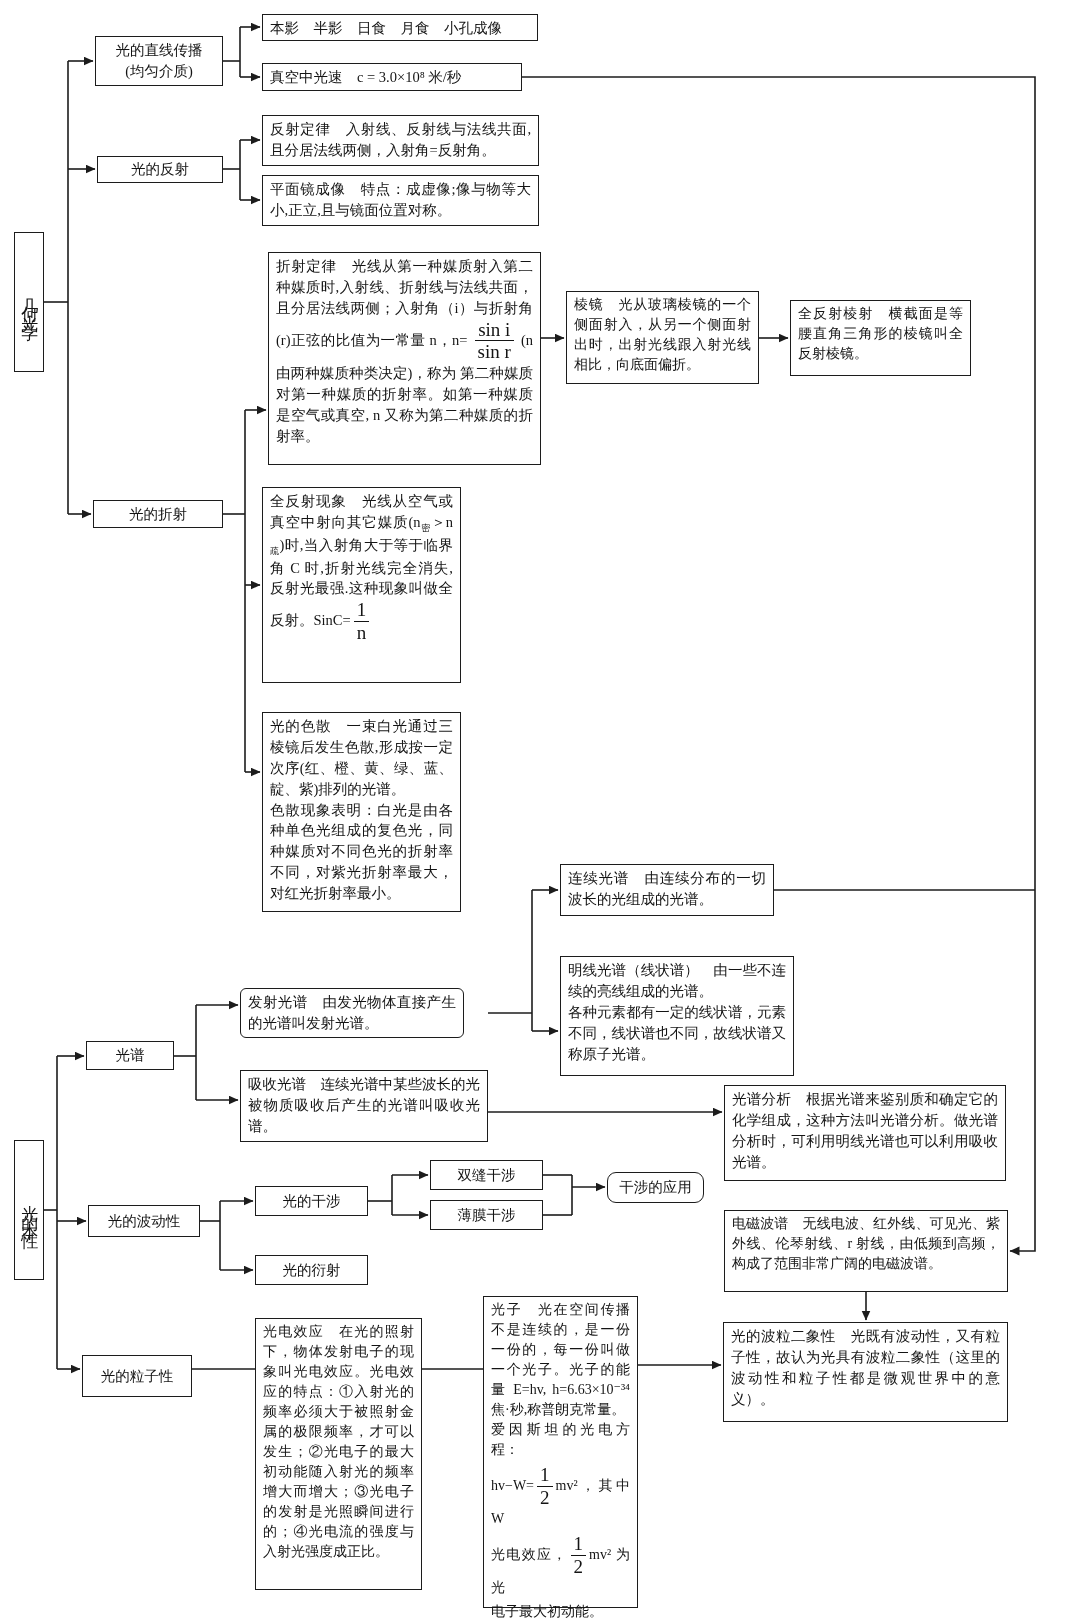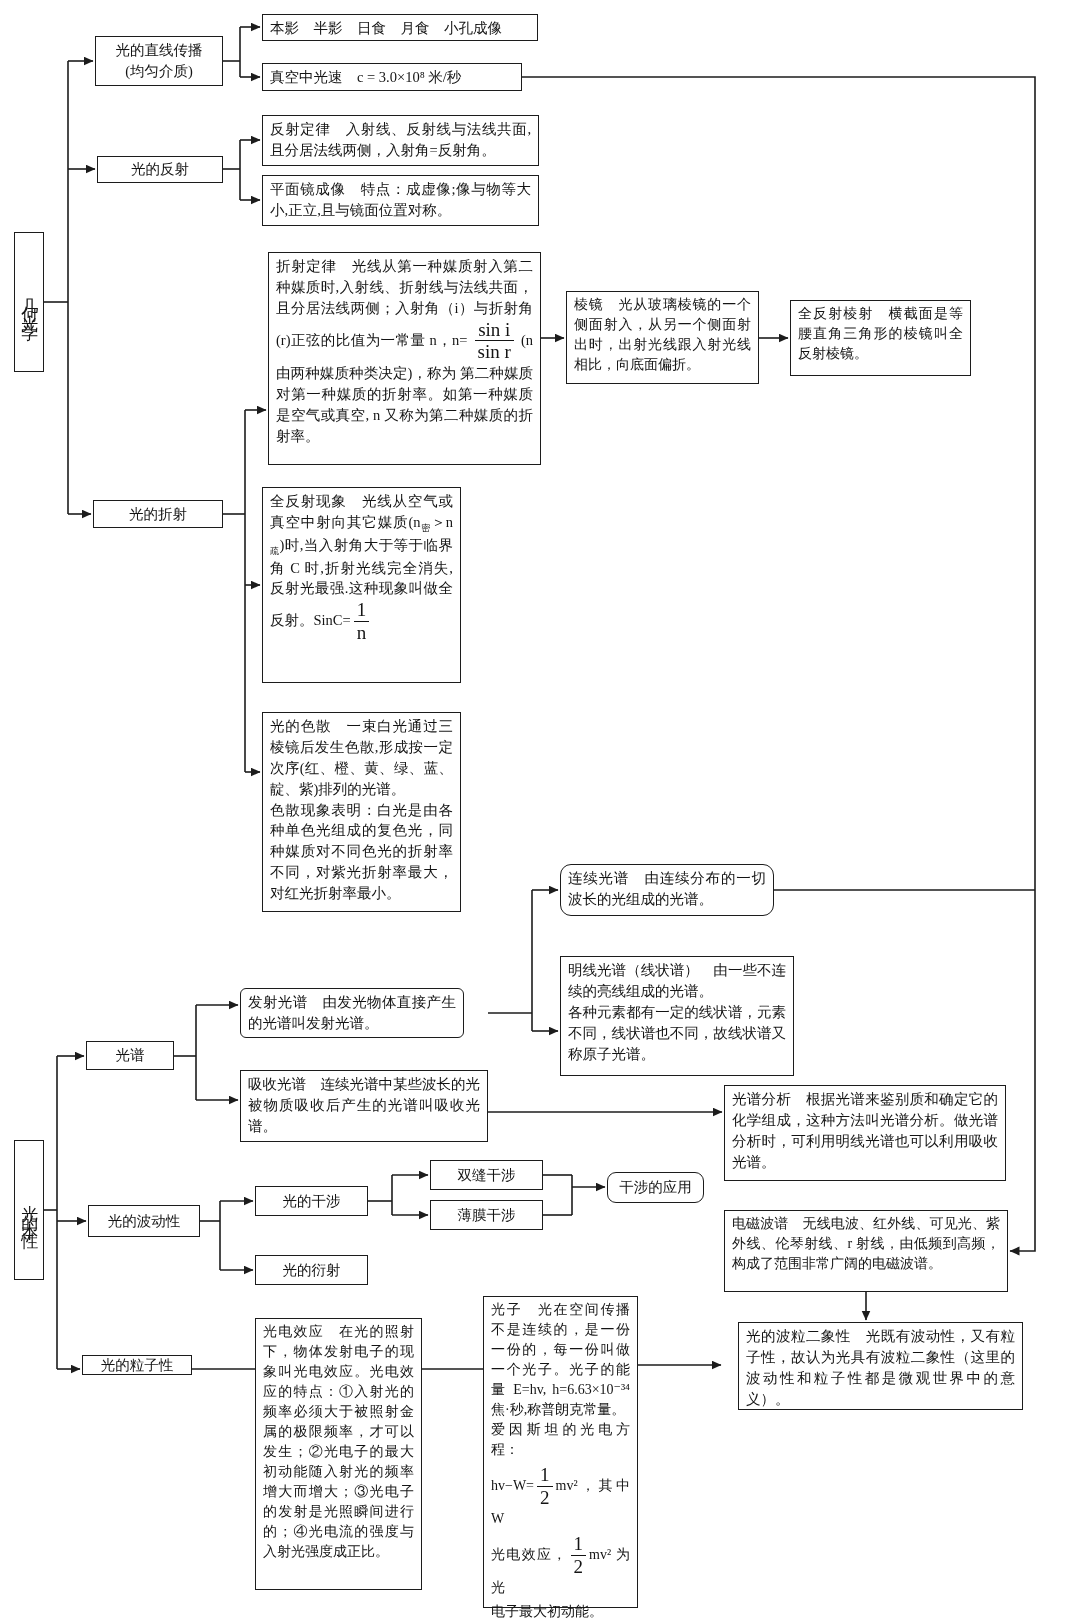--- a/index.html
+++ b/index.html
@@ -145,21 +145,21 @@
   </div>
 
   <div class="box vroot" style="left:14px;top:1140px;width:30px;height:140px;">光的本性</div>
 
   <div class="box center" style="left:86px;top:1041px;width:88px;height:29px;">光谱</div>
 
   <div class="box" style="left:240px;top:988px;width:224px;height:50px;border-radius:6px;">发射光谱　由发光物体直接产生的光谱叫发射光谱。</div>
 
   <div class="box" style="left:240px;top:1070px;width:248px;height:72px;">吸收光谱　连续光谱中某些波长的光被物质吸收后产生的光谱叫吸收光谱。</div>
 
-  <div class="box" style="left:560px;top:864px;width:214px;height:52px;border-radius:11px;">连续光谱　由连续分布的一切波长的光组成的光谱。</div>
+  <div class="box" style="left:560px;top:864px;width:214px;height:52px;">连续光谱　由连续分布的一切波长的光组成的光谱。</div>
 
   <div class="box" style="left:560px;top:956px;width:234px;height:120px;">
     <p>明线光谱（线状谱）　由一些不连续的亮线组成的光谱。</p>
     <p class="p2">各种元素都有一定的线状谱，元素不同，线状谱也不同，故线状谱又称原子光谱。</p>
   </div>
 
   <div class="box" style="left:724px;top:1085px;width:282px;height:96px;">光谱分析　根据光谱来鉴别质和确定它的化学组成，这种方法叫光谱分析。做光谱分析时，可利用明线光谱也可以利用吸收光谱。</div>
 
   <div class="box dense" style="left:724px;top:1210px;width:284px;height:82px;">电磁波谱　无线电波、红外线、可见光、紫外线、伦琴射线、r 射线，由低频到高频，构成了范围非常广阔的电磁波谱。</div>
 
@@ -168,31 +168,31 @@
   <div class="box center" style="left:255px;top:1186px;width:113px;height:30px;">光的干涉</div>
 
   <div class="box center" style="left:430px;top:1160px;width:113px;height:30px;">双缝干涉</div>
 
   <div class="box center" style="left:430px;top:1200px;width:113px;height:30px;">薄膜干涉</div>
 
   <div class="box center" style="left:607px;top:1172px;width:97px;height:31px;border-radius:9px;">干涉的应用</div>
 
   <div class="box center" style="left:255px;top:1255px;width:113px;height:30px;">光的衍射</div>
 
-  <div class="box center" style="left:82px;top:1355px;width:110px;height:20px;text-align:right;">光的粒子性</div>
+  <div class="box center" style="left:82px;top:1355px;width:110px;height:42px;text-align:right;">光的粒子性</div>
 
   <div class="box dense" style="left:255px;top:1318px;width:167px;height:272px;">光电效应　在光的照射下，物体发射电子的现象叫光电效应。光电效应的特点：①入射光的频率必须大于被照射金属的极限频率，才可以发生；②光电子的最大初动能随入射光的频率增大而增大；③光电子的发射是光照瞬间进行的；④光电流的强度与入射光强度成正比。</div>
 
   <div class="box dense" style="left:483px;top:1296px;width:155px;height:312px;">
     <p>光子　光在空间传播不是连续的，是一份一份的，每一份叫做一个光子。光子的能量 E=hv, h=6.63×10⁻³⁴ 焦·秒,称普朗克常量。</p>
     <p>爱因斯坦的光电方程：</p>
     <div class="eqrow">
       <span>hv−W=</span><span class="frac"><span class="fn">1</span><span class="fd">2</span></span><span>mv²，其中 W</span>
     </div>
     <div class="eqrow">
       <span>光电效应，</span><span class="frac"><span class="fn">1</span><span class="fd">2</span></span><span>mv² 为光</span>
     </div>
     <p>电子最大初动能。</p>
   </div>
 
-  <div class="box" style="left:738px;top:1322px;width:285px;height:88px;">光的波粒二象性　光既有波动性，又有粒子性，故认为光具有波粒二象性（这里的波动性和粒子性都是微观世界中的意义）。</div>
+  <div class="box" style="left:723px;top:1322px;width:285px;height:100px;">光的波粒二象性　光既有波动性，又有粒子性，故认为光具有波粒二象性（这里的波动性和粒子性都是微观世界中的意义）。</div>
 
 </div>
 
 </body></html>

